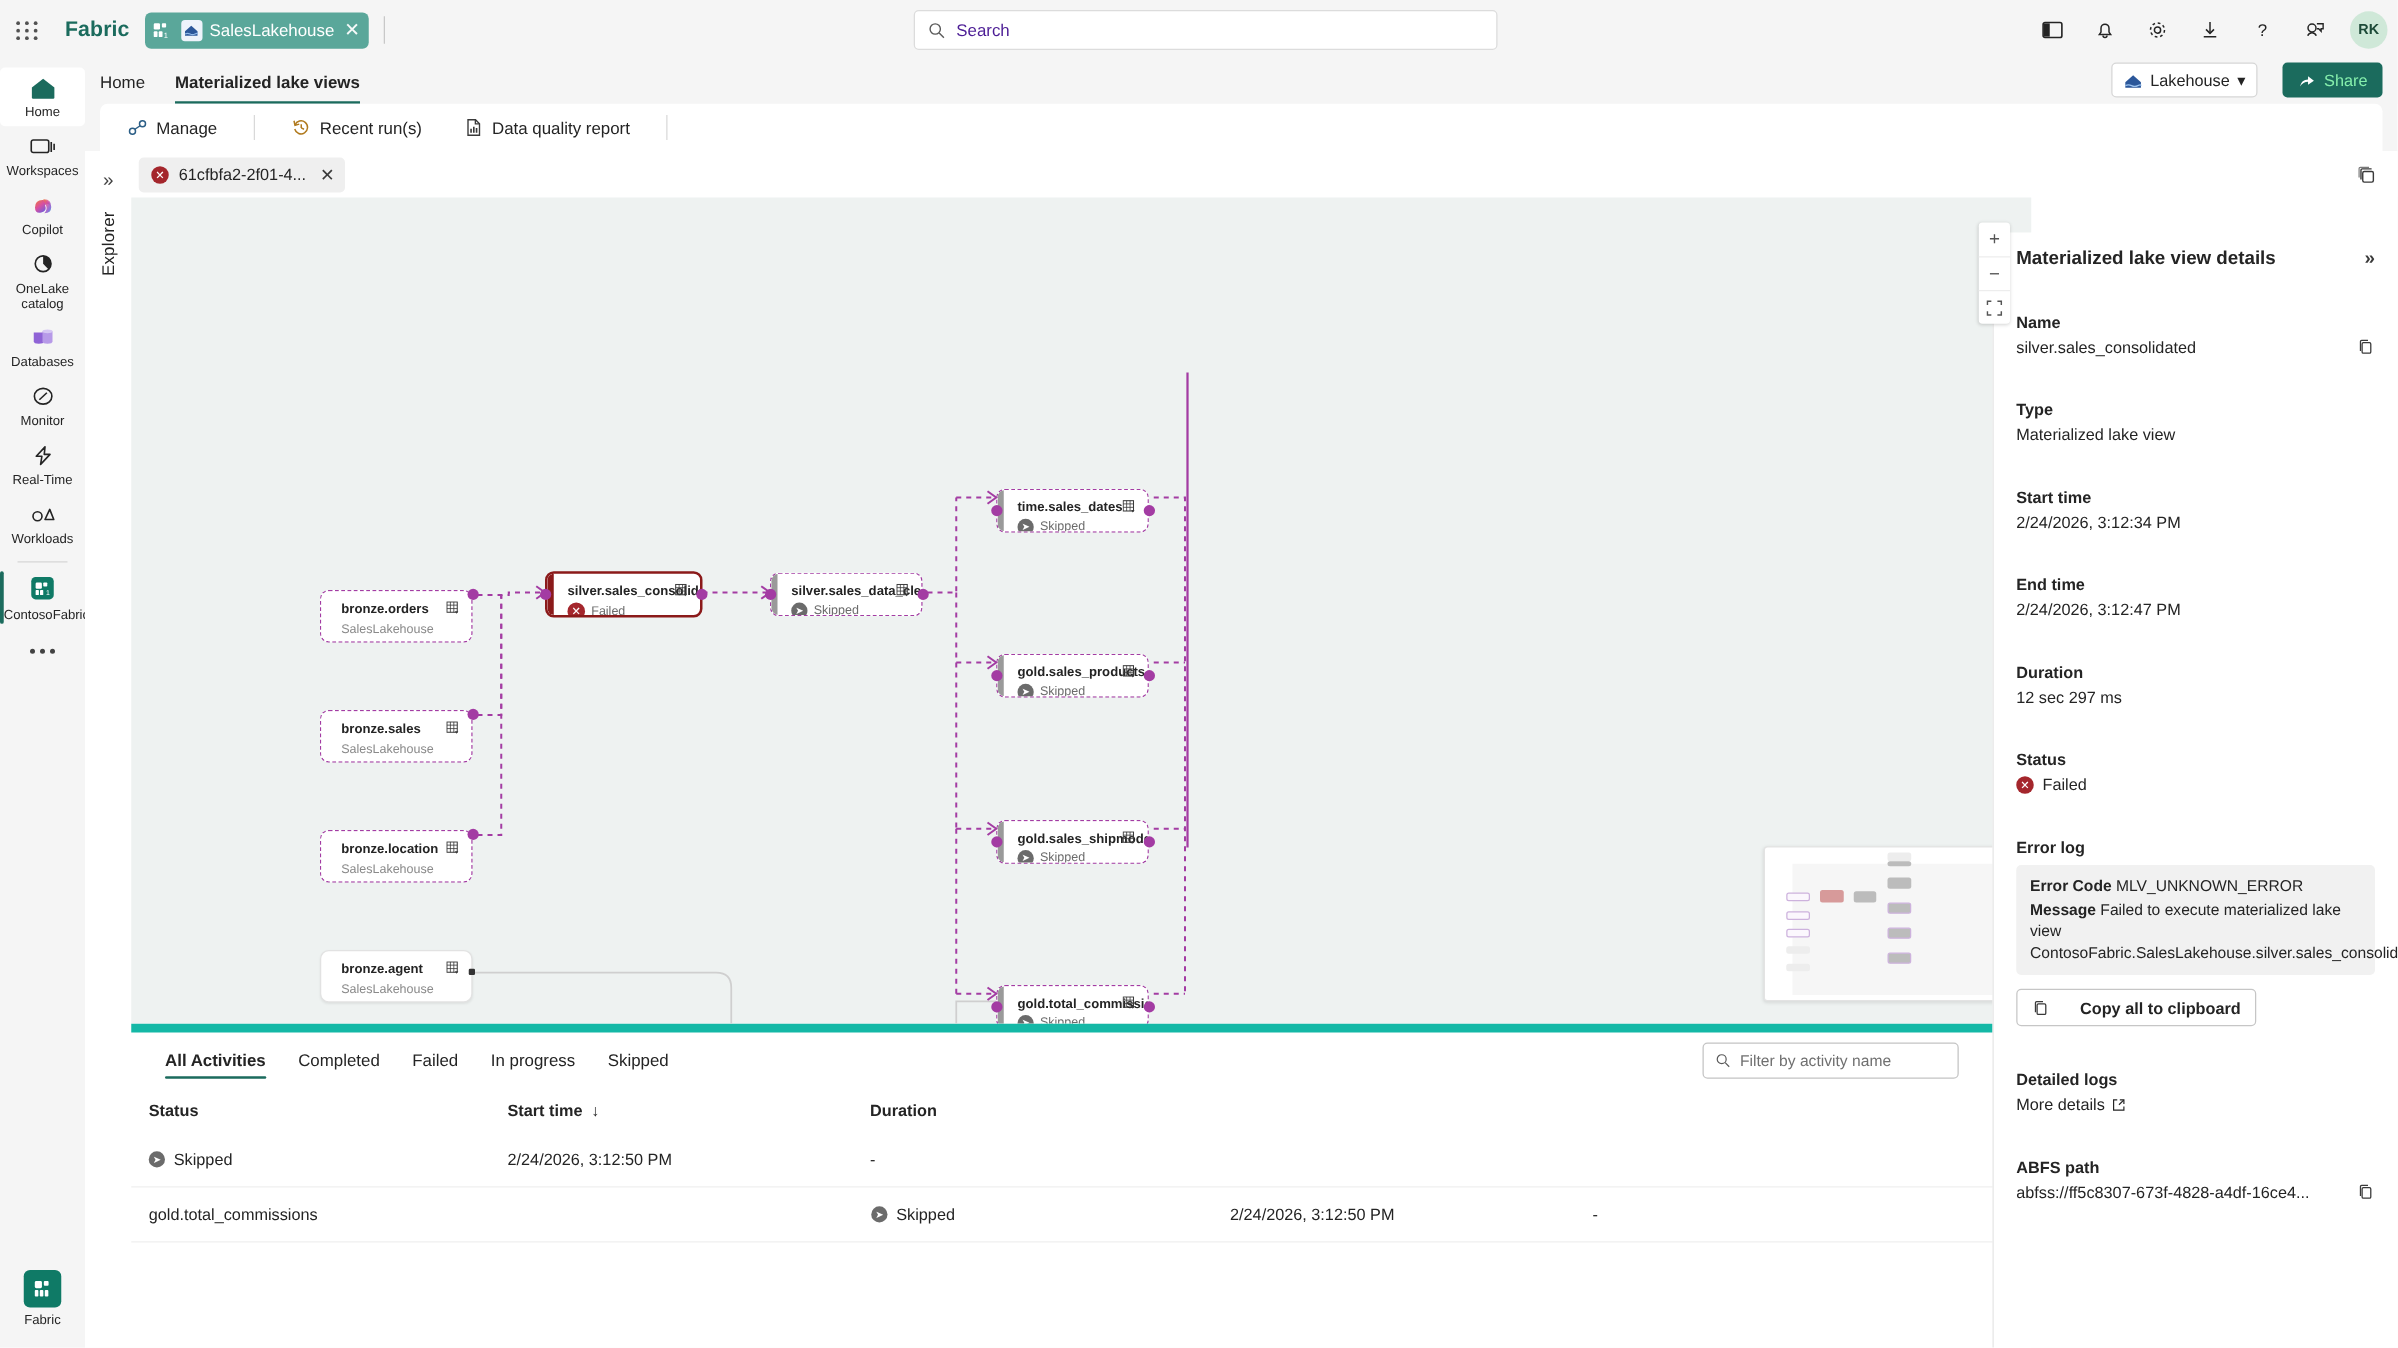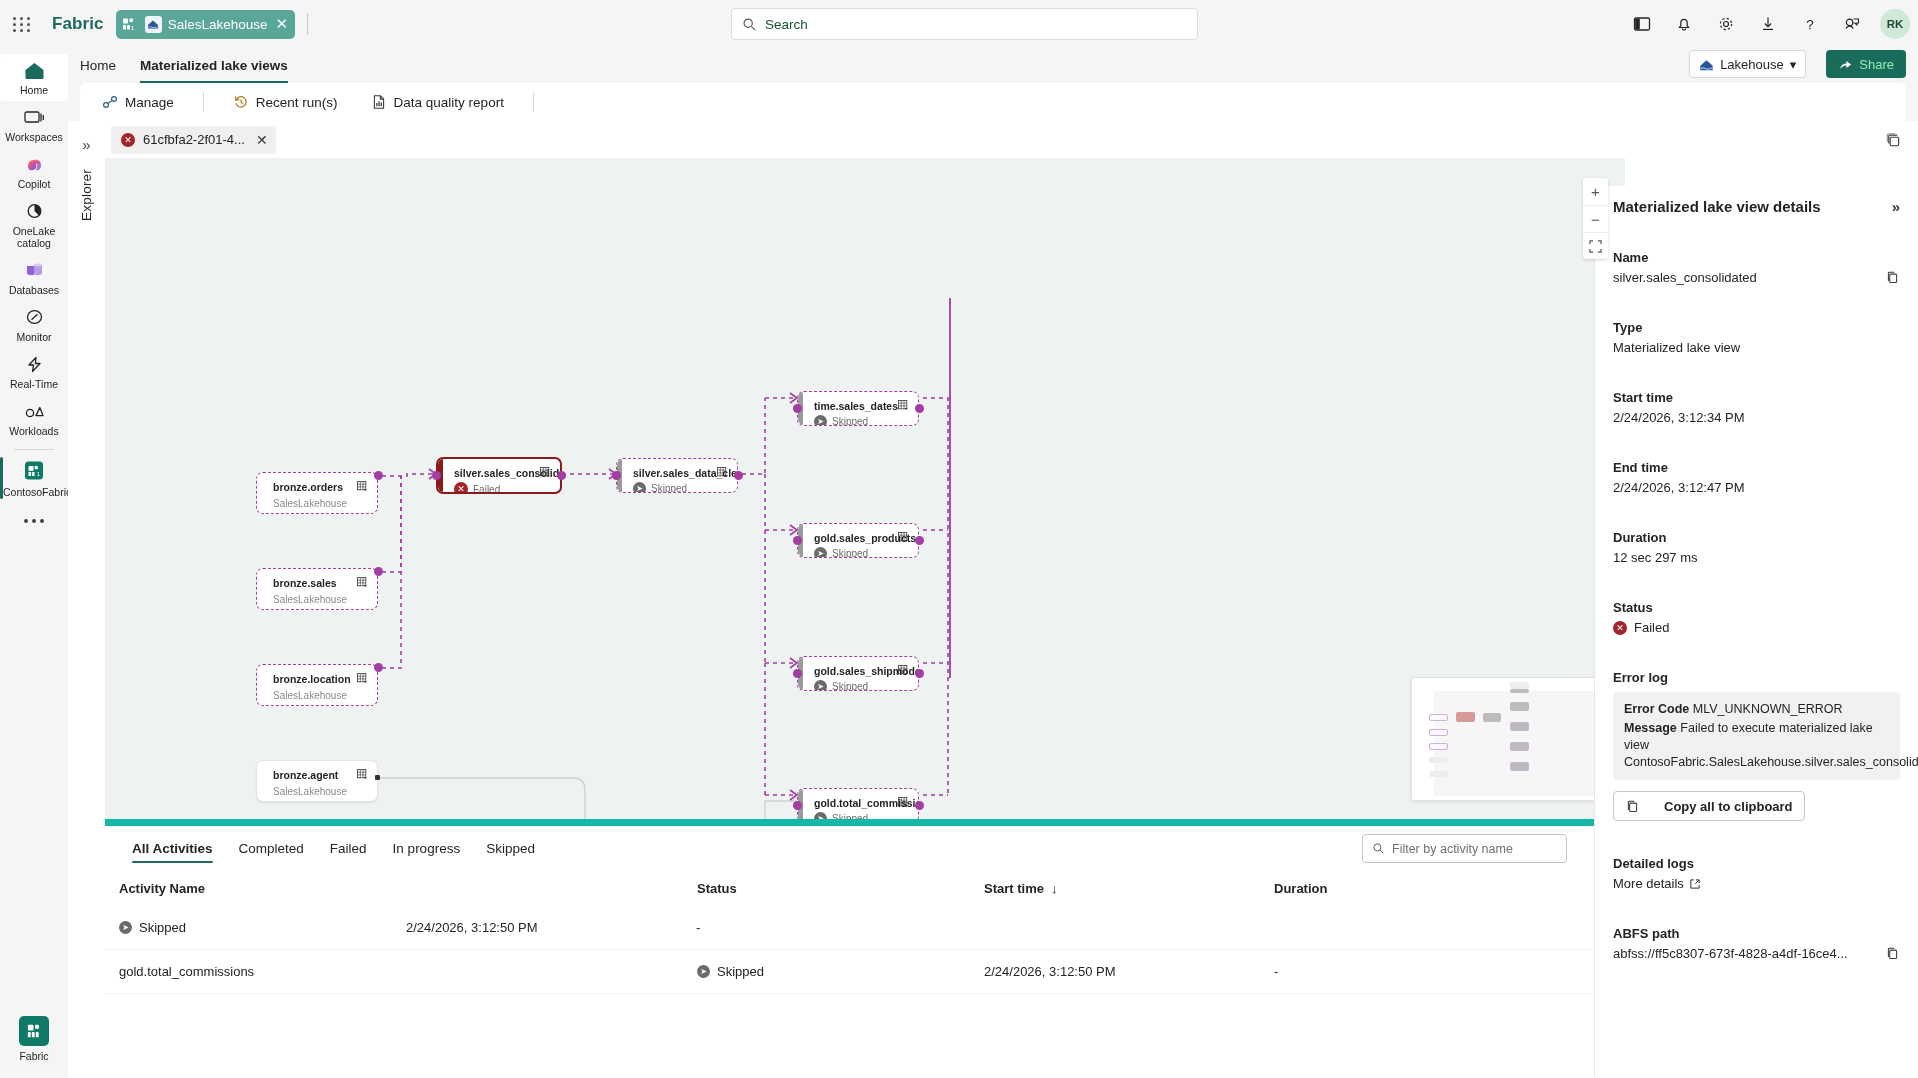--- a/index.html
+++ b/index.html
@@ -26,21 +26,21 @@
   .ws-chip .i1{ width:18px;height:18px; display:flex;align-items:center;justify-content:center;}
   .ws-chip .i2{ width:17px;height:17px;background:#eef3fb;border-radius:3px;display:flex;align-items:center;justify-content:center;}
   .ws-chip .nm{ font-size:13.5px; }
   .ws-chip .xx{ font-size:15px; opacity:.95; margin-left:2px;}
   .vdiv{ width:1px;height:22px;background:#c8c8c8; margin-left:12px;}
   .searchwrap{ position:absolute; left:731px; top:8px; width:467px; height:32px;}
   .searchbox{
     width:100%;height:100%; background:#fff; border:1px solid #dcdcdc; border-radius:4px;
     display:flex; align-items:center; padding:0 10px; gap:8px;
   }
-  .searchbox .ph{ color:#14532d; font-size:13.5px;}
+  .searchbox .ph{ color:#4c1d95; font-size:13.5px;}
   .topright{ position:absolute; right:8px; top:0; height:48px; display:flex; align-items:center; gap:2px;}
   .ticon{ width:40px;height:40px;display:flex;align-items:center;justify-content:center;cursor:pointer;border-radius:4px;}
   .avatar{
     width:30px;height:30px;border-radius:50%;background:#cfe8d8;color:#1d4a38;
     display:flex;align-items:center;justify-content:center;font-size:11.5px;font-weight:600;margin-left:6px;cursor:pointer;
   }
   
   .rail{
     position:absolute; left:0; top:48px; width:68px; height:1030px; background:#f5f5f5;
     display:flex; flex-direction:column; align-items:center; padding-top:6px;
@@ -710,21 +710,20 @@
       <span class="ph">Filter by activity name</span>
     </div>
     <div class="collapse-ic">
       <svg width="16" height="16" viewBox="0 0 16 16">
           <path d="M3 9.2 L8 4.4 L13 9.2" stroke="#3a3a3a" stroke-width="1.3" fill="none"></path>
           <path d="M3 12.6 L8 7.8 L13 12.6" stroke="#3a3a3a" stroke-width="1.3" fill="none"></path>
         </svg>
     </div>
 
     <div class="thead">
-      <div class="c1">Activity Name</div>
       <div class="c2">Status</div>
       <div class="c3 cellflex">
         <span>Start time</span>
         <span style="font-weight:400;">↓</span>
       </div>
       <div class="c4">Duration</div>
     </div>
 
     <div class="trow">
       <div class="c2 cellflex">

